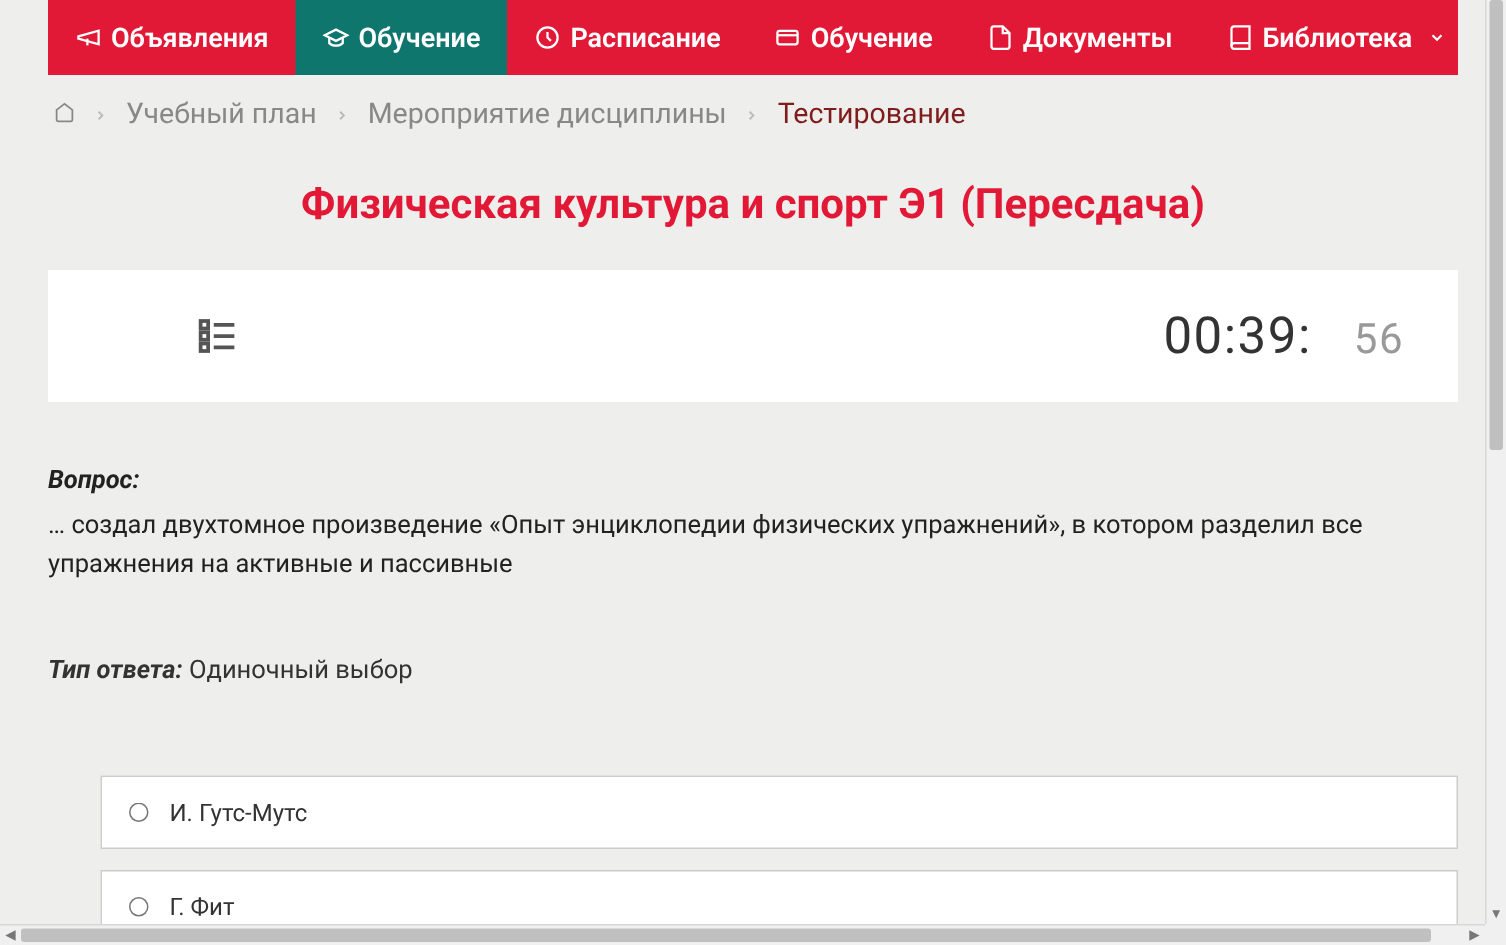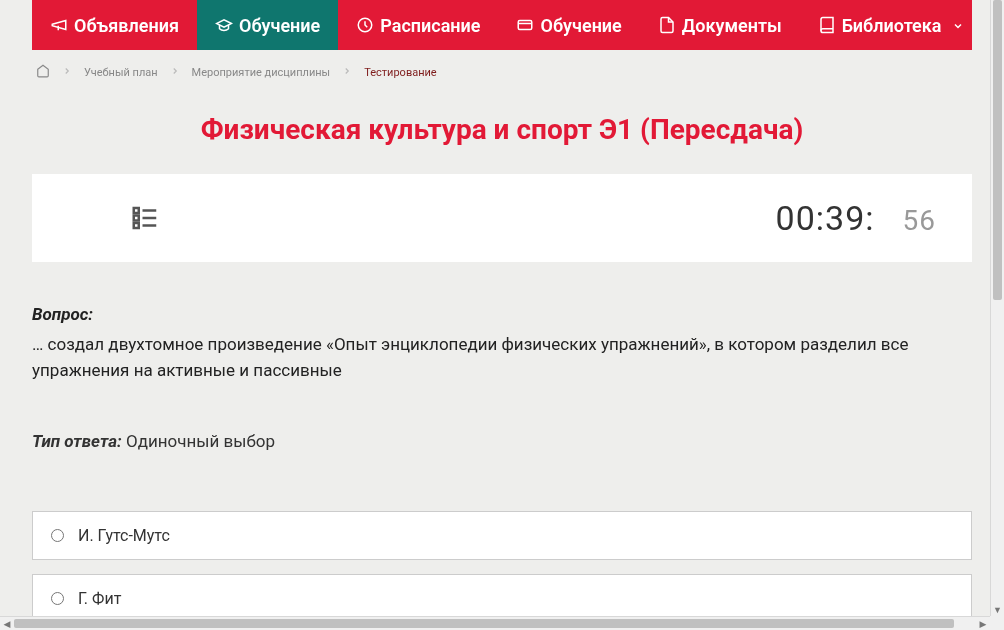--- a/index.html
+++ b/index.html
@@ -42,21 +42,21 @@
       align-items: center;
       justify-content: center;
     }
     .chevron-down {
       margin-left: 4px;
     }
     .breadcrumb {
       display: flex;
       align-items: center;
       padding: 14px 0 14px 4px;
-      font-size: 11px;
+      font-size: 19px;
       color: #888;
       gap: 12px;
     }
     .breadcrumb-item {
       color: #888;
       cursor: pointer;
     }
     .breadcrumb-item.current {
       color: #7f1d1d;
     }
@@ -166,20 +166,21 @@
     }
     .option {
       border: 1px solid #ccc;
       background: #fff;
       padding: 14px 18px;
       display: flex;
       align-items: center;
       gap: 14px;
       margin-bottom: 14px;
       cursor: pointer;
+      margin-left: 35px;
     }
     .option input[type="radio"] {
       width: 13px;
       height: 13px;
     }
     .option-text {
       font-size: 16px;
       color: #333;
     }
     .scrollbar-track-v {

